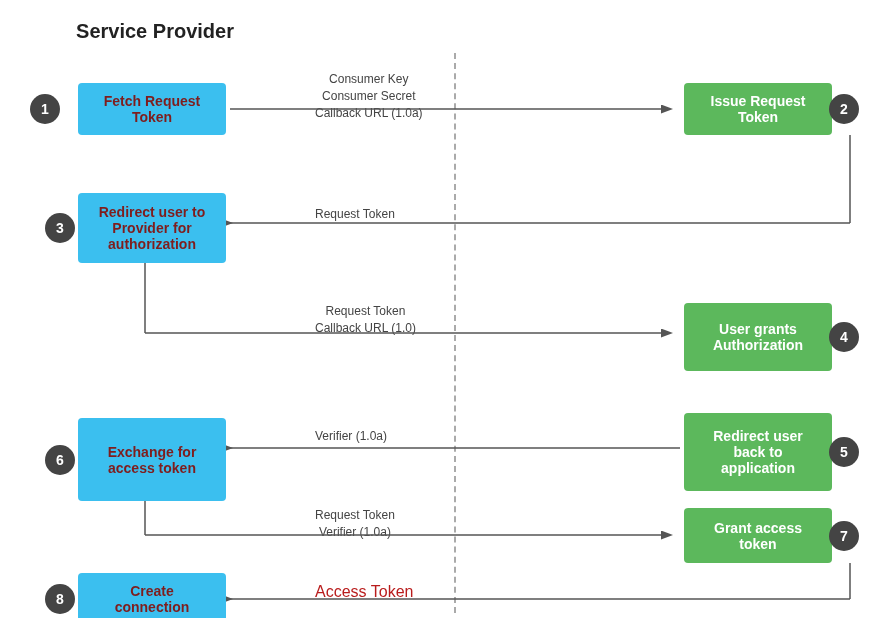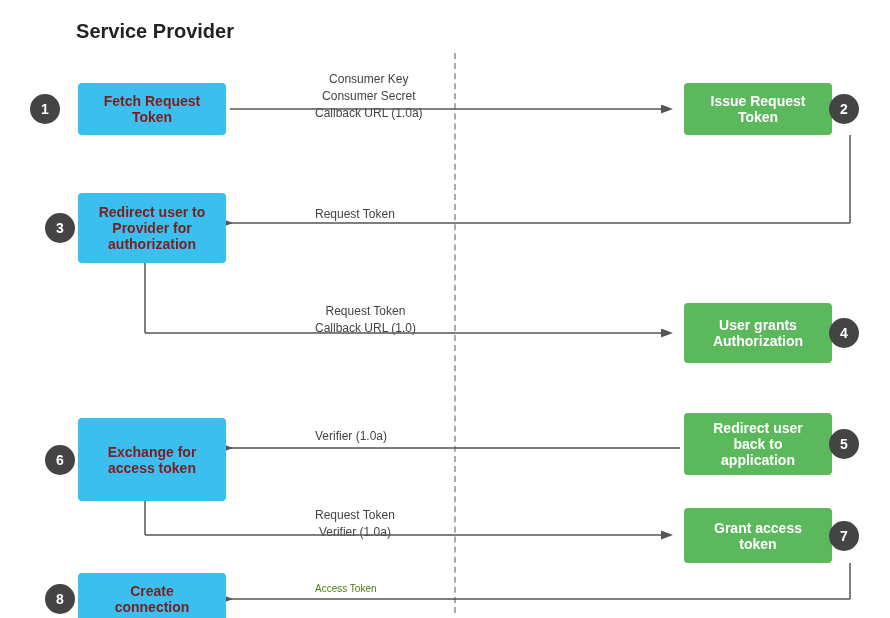--- a/index.html
+++ b/index.html
@@ -196,30 +196,30 @@
         <span>Redirect user to Provider for authorization</span>
       </div>
     </div>
 
     <div class="abs-box" style="left:270px; top:250px; text-align:center; font-size:12px; color:#444; line-height:1.4;">
       <span style="white-space:pre-line;">Request Token
 Callback URL (1.0)</span>
     </div>
 
     <div class="abs-box" style="right:15px; top:250px; display:flex; align-items:center;">
-      <div class="box-green" style="margin-right:18px; width:148px; height:60px;">
+      <div class="box-green" style="margin-right:18px; width:148px; height:68px;">
         <span>User grants Authorization</span>
       </div>
       <div class="step-circle" style="position:absolute; right:-15px;">
         <span>4</span>
       </div>
     </div>
 
     <div class="abs-box" style="right:15px; top:360px; display:flex; align-items:center;">
-      <div class="box-green" style="margin-right:18px; width:148px; height:62px;">
+      <div class="box-green" style="margin-right:18px; width:148px; height:78px;">
         <span>Redirect user back to application</span>
       </div>
       <div class="step-circle" style="position:absolute; right:-15px;">
         <span>5</span>
       </div>
     </div>
 
     <div class="abs-box" style="left:270px; top:376px; text-align:center; font-size:12px; color:#444;">
       <span>Verifier (1.0a)</span>
     </div>
@@ -240,21 +240,21 @@
 
     <div class="abs-box" style="right:15px; top:455px; display:flex; align-items:center;">
       <div class="box-green" style="margin-right:18px; width:148px; height:55px;">
         <span>Grant access token</span>
       </div>
       <div class="step-circle" style="position:absolute; right:-15px;">
         <span>7</span>
       </div>
     </div>
 
-    <div class="abs-box" style="left:270px; top:530px; text-align:center; font-size:10px; color:#4d7c0f;">
+    <div class="abs-box" style="left:270px; top:530px; text-align:center; font-size:16px; color:#b91c1c;">
       <span>Access Token</span>
     </div>
 
     <div class="abs-box" style="left:15px; top:520px; display:flex; align-items:center;">
       <div class="step-circle" style="position:absolute; left:-15px; z-index:5;">
         <span>8</span>
       </div>
       <div class="box-blue" style="margin-left:18px; width:148px; height:52px;">
         <span>Create connection</span>
       </div>

